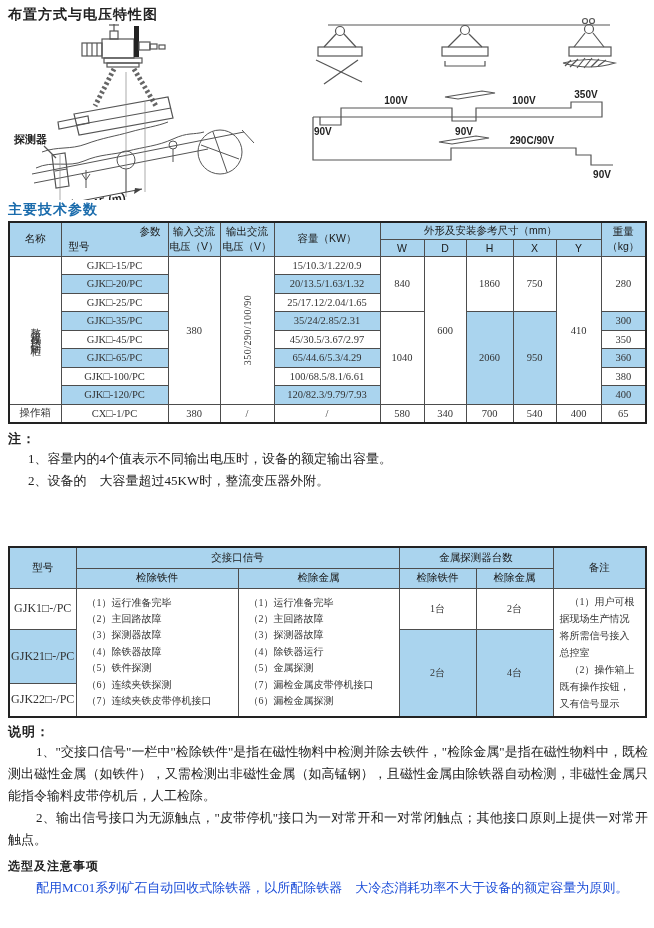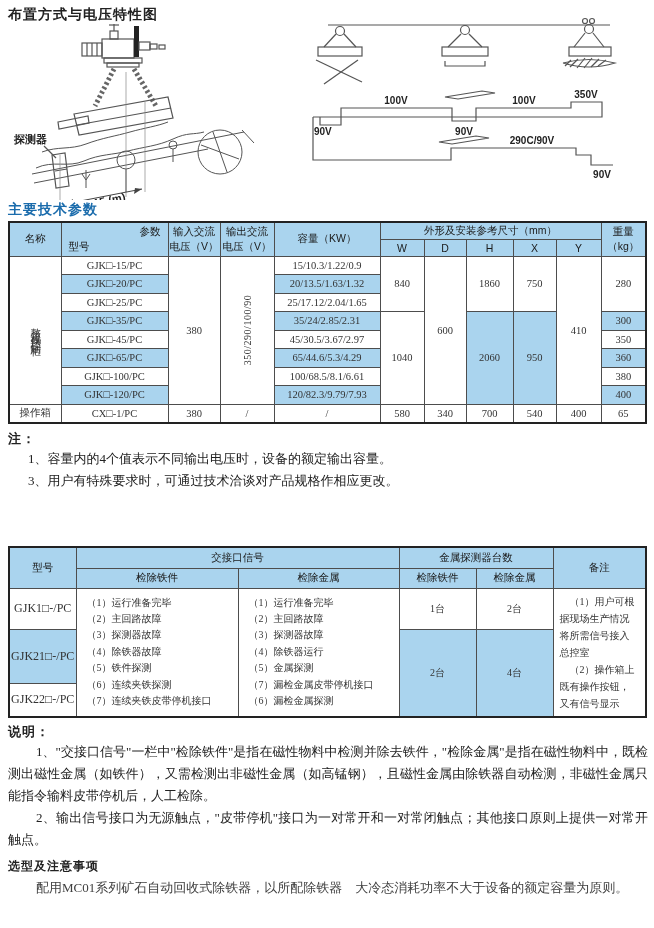--- a/index.html
+++ b/index.html
@@ -41,21 +41,21 @@
   #t2 .signals div{line-height:16.4px;white-space:nowrap}
   #t2 .remark{ text-align:left;vertical-align:middle;padding:4px 6px}
   #t2 .remark div{line-height:17px;text-indent:1em}
   #t2 .count-cell{font-size:10px}
 
   
   .notes-block,.desc-block{font-family:"Liberation Serif",serif;font-size:13px;color:#222;width:640px}
   .notes-block .nt,.desc-block .nt{font-family:"Liberation Sans",sans-serif;font-size:13px;font-weight:bold;letter-spacing:1px}
   .notes-block .line{padding-left:20px;line-height:21.5px}
   .desc-block p{line-height:22px;text-indent:28px;text-align:justify}
-  .sel-text{font-family:"Liberation Serif",serif;font-size:13px;line-height:22px;text-indent:28px;text-align:justify;width:640px;color:#404040}
+  .sel-text{font-family:"Liberation Serif",serif;font-size:13px;line-height:22px;text-indent:28px;text-align:justify;width:640px;color:#1d4ed8}
 
   svg{position:absolute}
   svg text{font-family:"Liberation Sans",sans-serif}
   .vlabel{font-size:10px;font-weight:bold;fill:#222}
 </style>
 </head>
 <body>
 
 <div class="page">
 
@@ -282,21 +282,21 @@
         <td>540</td>
         <td>400</td>
         <td>65</td>
       </tr>
     </tbody>
   </table>
 
   <div class="abs notes-block" style="left:8px;top:430px">
     <div class="nt">注：</div>
     <div class="line">1、容量内的4个值表示不同输出电压时，设备的额定输出容量。</div>
-    <div class="line">3、用户有特殊要求时，可通过技术洽谈对产品规格作相应更改。</div>
+    <div class="line">2、设备的　大容量超过45KW时，整流变压器外附。</div>
   </div>
 
 
   <table id="t2" style="top:546px">
     <colgroup>
       <col style="width:67px">
         <col style="width:162px">
         <col style="width:161px">
       <col style="width:77px">
         <col style="width:77px">

